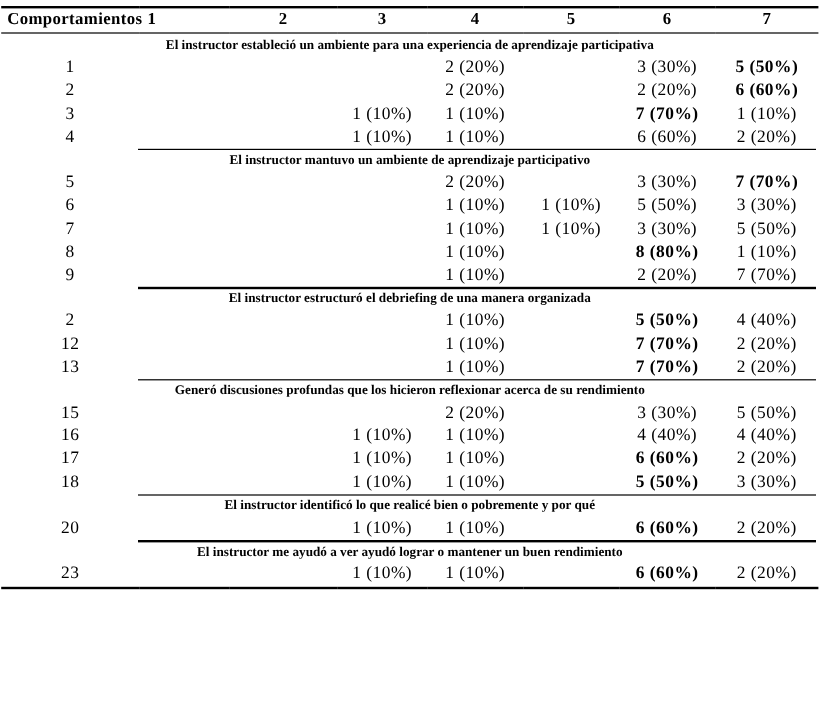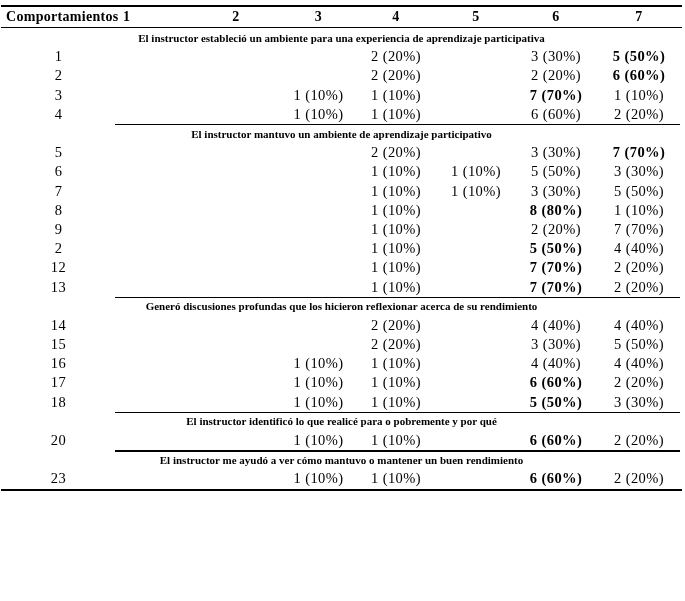--- a/index.html
+++ b/index.html
@@ -196,20 +196,23 @@
         <tr>
           <td>9</td>
           <td></td>
           <td></td>
           <td></td>
           <td>1 (10%)</td>
           <td></td>
           <td>2 (20%)</td>
           <td>7 (70%)</td>
         </tr>
+        <tr class="section">
+          <td colspan="8">El instructor estructuró el debriefing de una manera organizada</td>
+        </tr>
         <tr>
           <td>2</td>
           <td></td>
           <td></td>
           <td></td>
           <td>1 (10%)</td>
           <td></td>
           <td class="b">5 (50%)</td>
           <td>4 (40%)</td>
         </tr>
@@ -230,84 +233,74 @@
           <td></td>
           <td>1 (10%)</td>
           <td></td>
           <td class="b">7 (70%)</td>
           <td>2 (20%)</td>
         </tr>
         <tr class="section">
           <td colspan="8">Generó discusiones profundas que los hicieron reflexionar acerca de su rendimiento</td>
         </tr>
         <tr>
-          <td>14</td>
-          <td></td>
-          <td></td>
-          <td></td>
-          <td>2 (20%)</td>
+          <td>15</td>
+          <td></td>
+          <td></td>
+          <td></td>
+          <td>2 (20%)</td>
+          <td></td>
+          <td>3 (30%)</td>
+          <td>5 (50%)</td>
+        </tr>
+        <tr>
+          <td>16</td>
+          <td></td>
+          <td></td>
+          <td>1 (10%)</td>
+          <td>1 (10%)</td>
           <td></td>
           <td>4 (40%)</td>
           <td>4 (40%)</td>
         </tr>
         <tr>
-          <td>15</td>
-          <td></td>
-          <td></td>
-          <td></td>
-          <td>2 (20%)</td>
-          <td></td>
-          <td>3 (30%)</td>
-          <td>5 (50%)</td>
-        </tr>
-        <tr>
-          <td>16</td>
-          <td></td>
-          <td></td>
-          <td>1 (10%)</td>
-          <td>1 (10%)</td>
-          <td></td>
-          <td>4 (40%)</td>
-          <td>4 (40%)</td>
-        </tr>
-        <tr>
           <td>17</td>
           <td></td>
           <td></td>
           <td>1 (10%)</td>
           <td>1 (10%)</td>
           <td></td>
           <td class="b">6 (60%)</td>
           <td>2 (20%)</td>
         </tr>
         <tr>
           <td>18</td>
           <td></td>
           <td></td>
           <td>1 (10%)</td>
           <td>1 (10%)</td>
           <td></td>
           <td class="b">5 (50%)</td>
           <td>3 (30%)</td>
         </tr>
         <tr class="section">
-          <td colspan="8">El instructor identificó lo que realicé para o pobremente y por qué</td>
+          <td colspan="8">El instructor identificó lo que realicé bien o pobremente y por qué</td>
         </tr>
         <tr>
           <td>20</td>
           <td></td>
           <td></td>
           <td>1 (10%)</td>
           <td>1 (10%)</td>
           <td></td>
           <td class="b">6 (60%)</td>
           <td>2 (20%)</td>
         </tr>
         <tr class="section">
-          <td colspan="8">El instructor me ayudó a ver cómo mantuvo o mantener un buen rendimiento</td>
+          <td colspan="8">El instructor me ayudó a ver ayudó lograr o mantener un buen rendimiento</td>
         </tr>
         <tr>
           <td>23</td>
           <td></td>
           <td></td>
           <td>1 (10%)</td>
           <td>1 (10%)</td>
           <td></td>
           <td class="b">6 (60%)</td>
           <td>2 (20%)</td>

